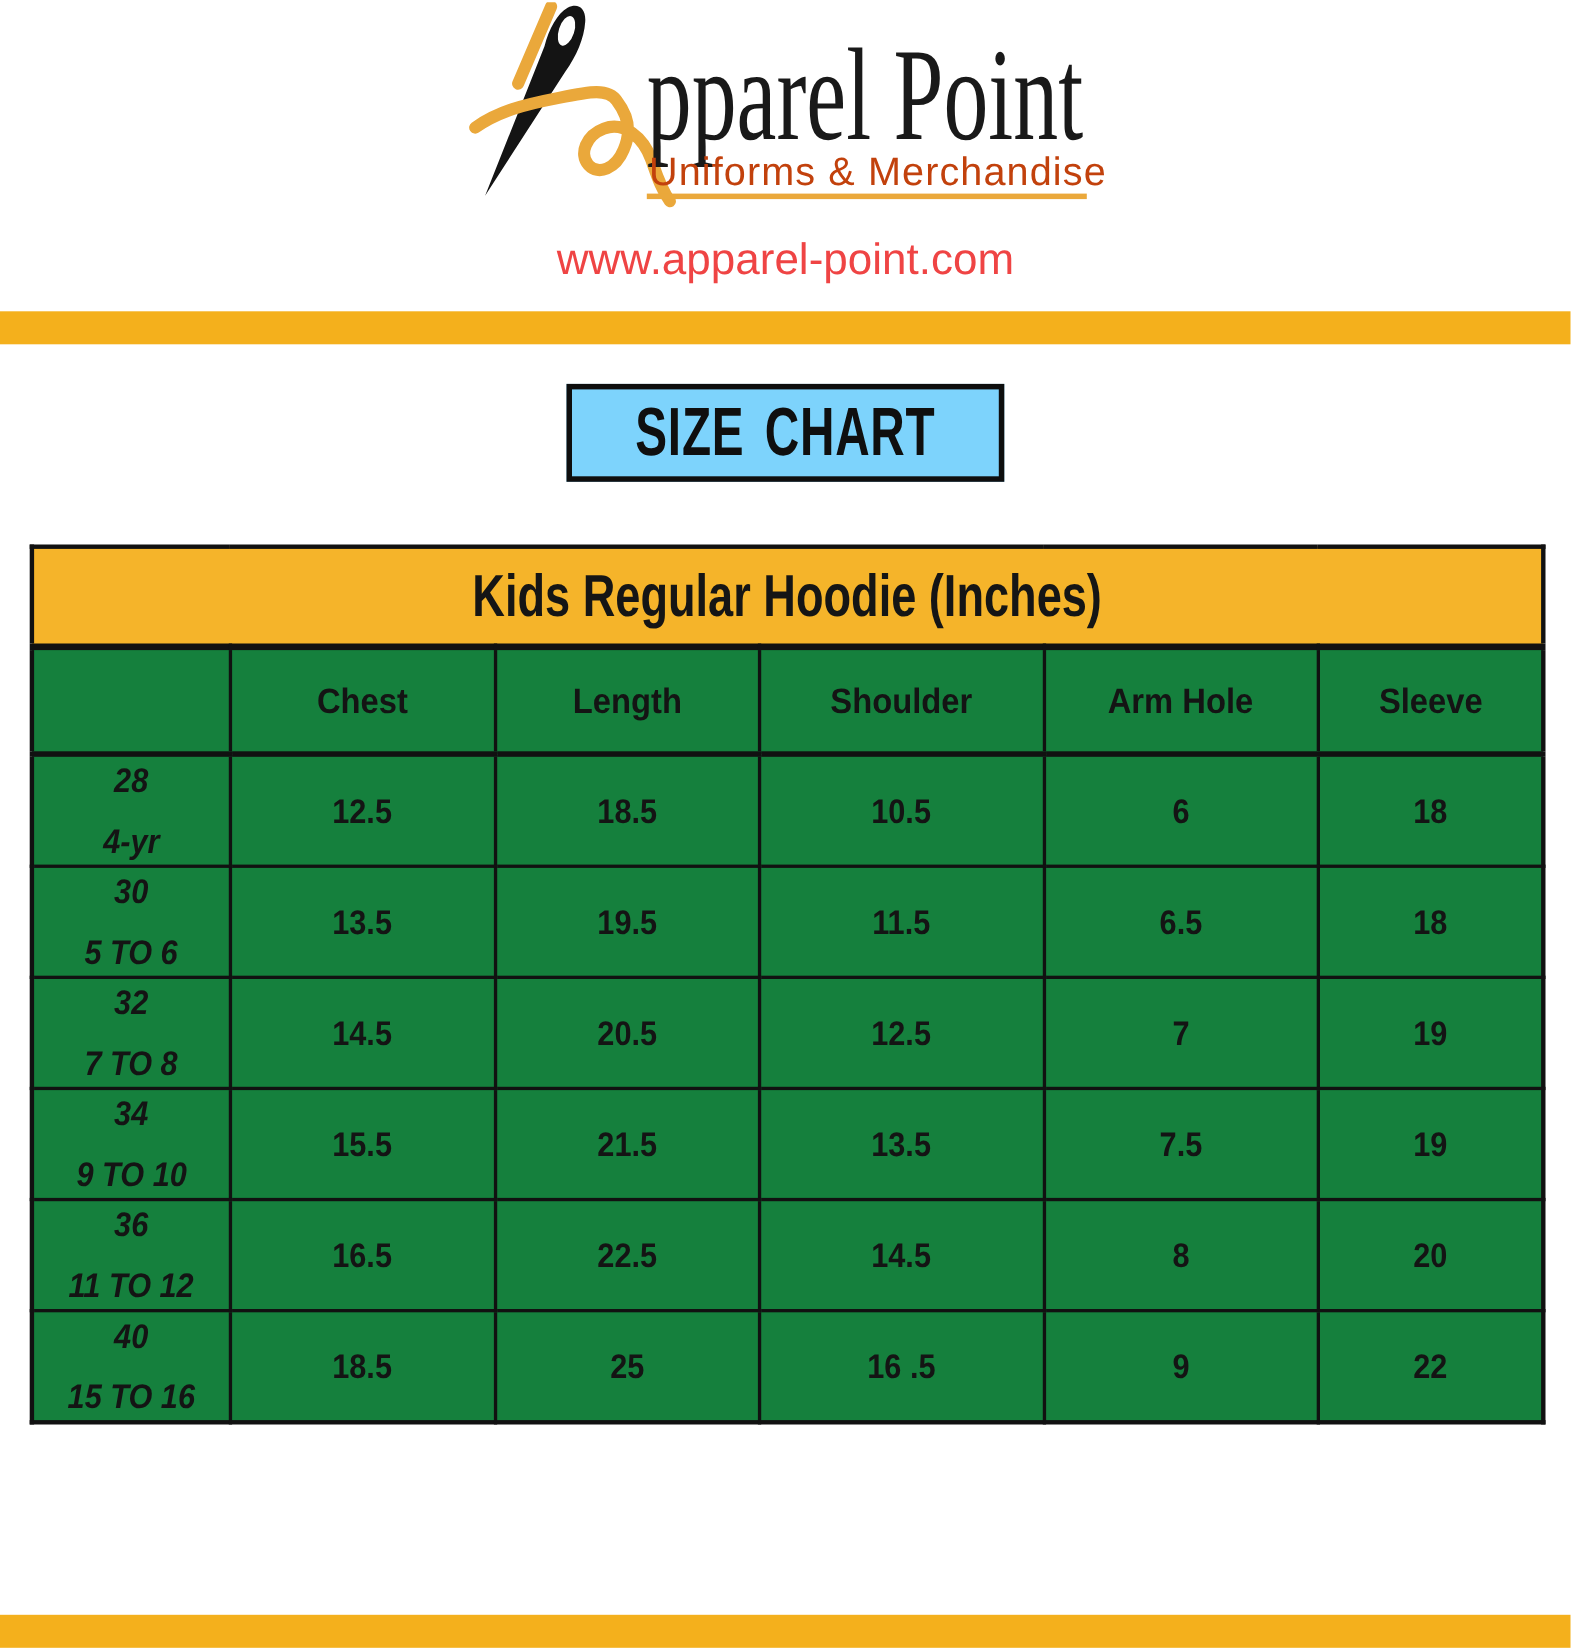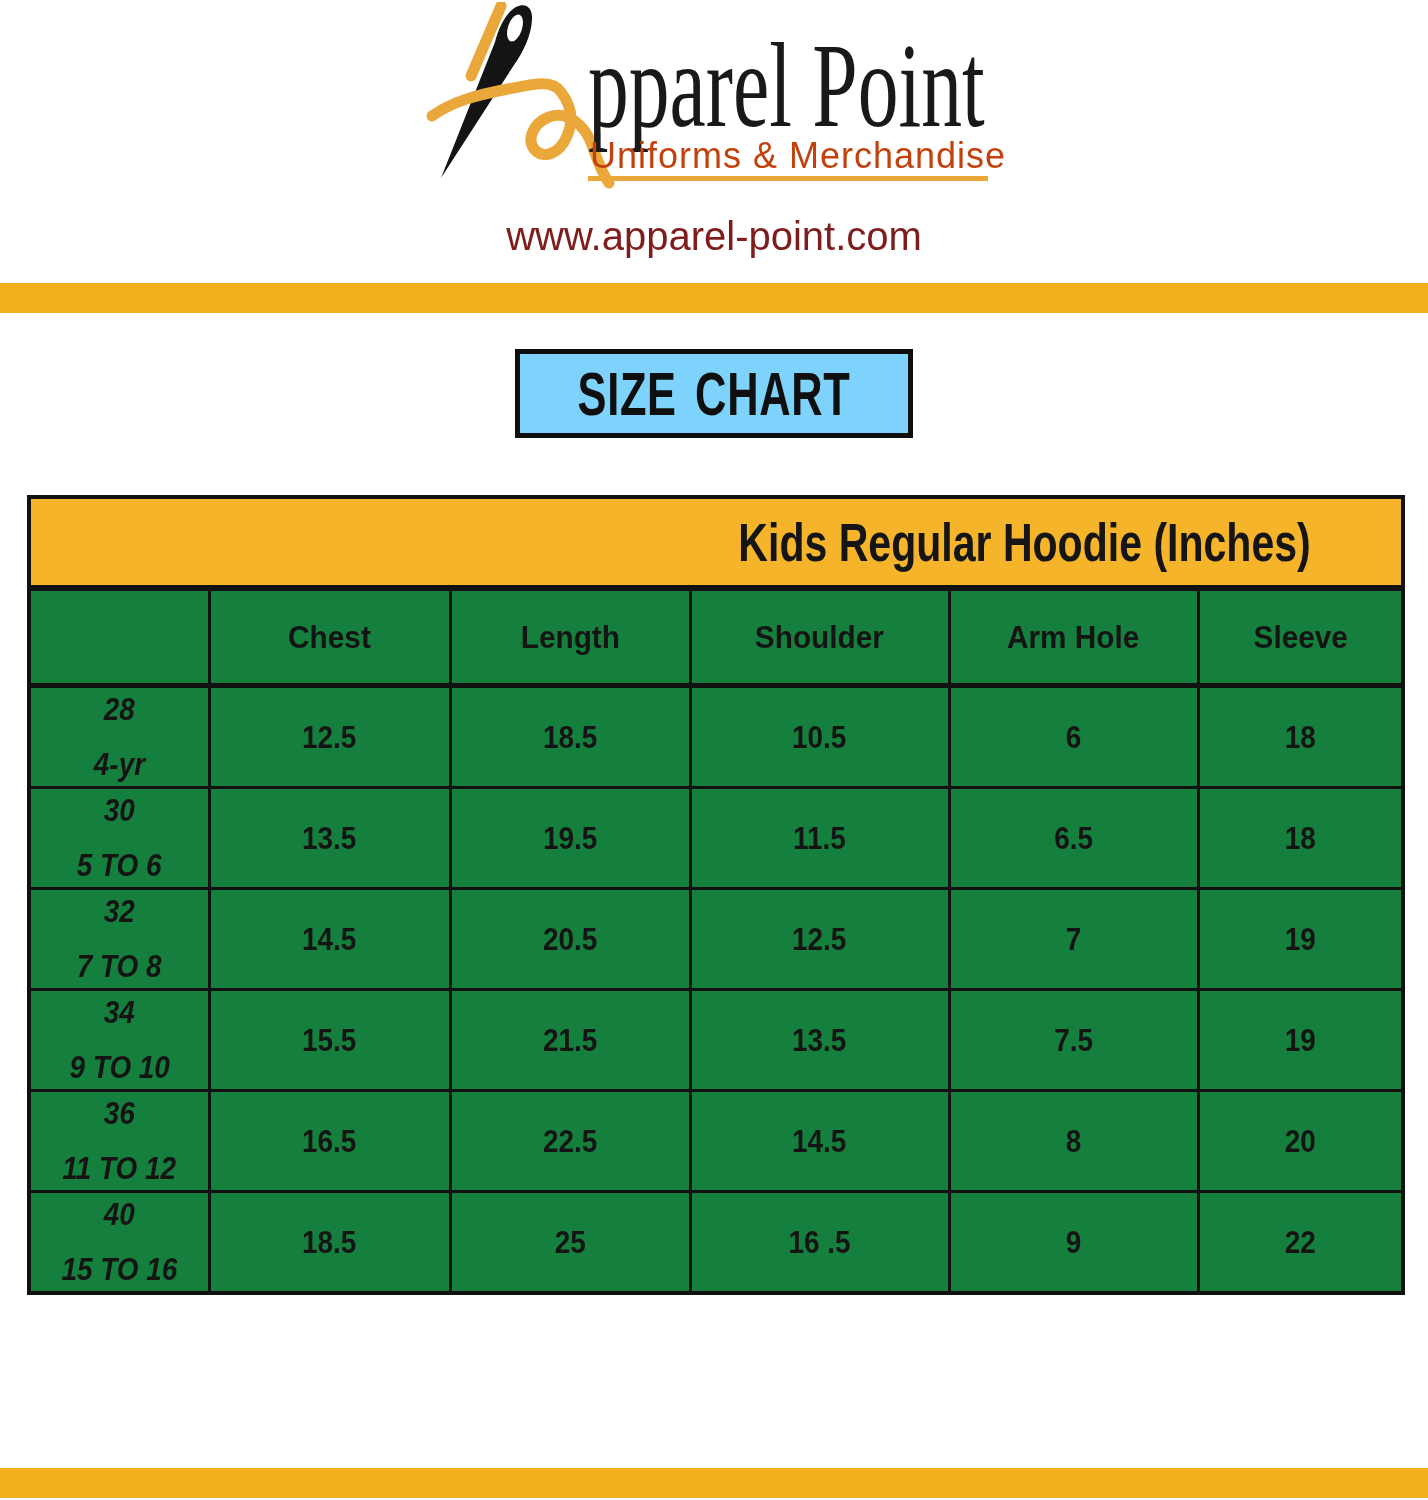--- a/index.html
+++ b/index.html
@@ -25,21 +25,21 @@
     font-size:36px;line-height:1;color:#c2410c;
     letter-spacing:1px;white-space:nowrap;
     transform:scaleX(1.0);transform-origin:left top;
   }
   .tagline-rule{
     position:absolute;left:588px;top:176px;
     width:400px;height:5px;background:#EAA83B;
   }
   .website{
     position:absolute;left:0;top:216px;width:100%;
-    text-align:center;font-size:40px;line-height:1;color:#7f1d1d;
+    text-align:center;font-size:40px;line-height:1;color:#ef4444;
   }
   
   .bar{position:absolute;left:0;width:1428px;height:30px;background:#F4B01C;}
   .bar.top{top:283px;}
   .bar.bottom{top:1468px;}
   
   .size-badge{
     position:absolute;left:50%;top:349px;transform:translateX(-50%);
     width:398px;height:89px;box-sizing:border-box;
     background:#7dd3fc;border:5px solid #0e0e0e;
@@ -54,21 +54,21 @@
   table.size-table{
     position:absolute;left:27px;top:495px;width:1374px;
     border-collapse:collapse;table-layout:fixed;
     border:4px solid #111111;
   }
   .size-table td,.size-table th{
     border:3px solid #111111;background:#15803d;
     text-align:center;vertical-align:middle;padding:0;
   }
   .size-table tr.title-row td{
-    height:86px;background:#F5B42A;border-bottom-width:6px;text-align:right;
+    height:86px;background:#F5B42A;border-bottom-width:6px;
   }
   .title-text{
     display:inline-block;font-weight:bold;font-size:54px;line-height:1;
     color:#151515;transform:scaleX(0.76);white-space:nowrap;
   }
   .size-table tr.head-row th{height:92px;border-bottom-width:5px;}
   .size-table tr.data-row td{height:98px;}
   .cell-text{
     display:inline-block;font-weight:bold;font-size:31px;line-height:31px;
     color:#141414;transform:scaleX(0.90);white-space:nowrap;

